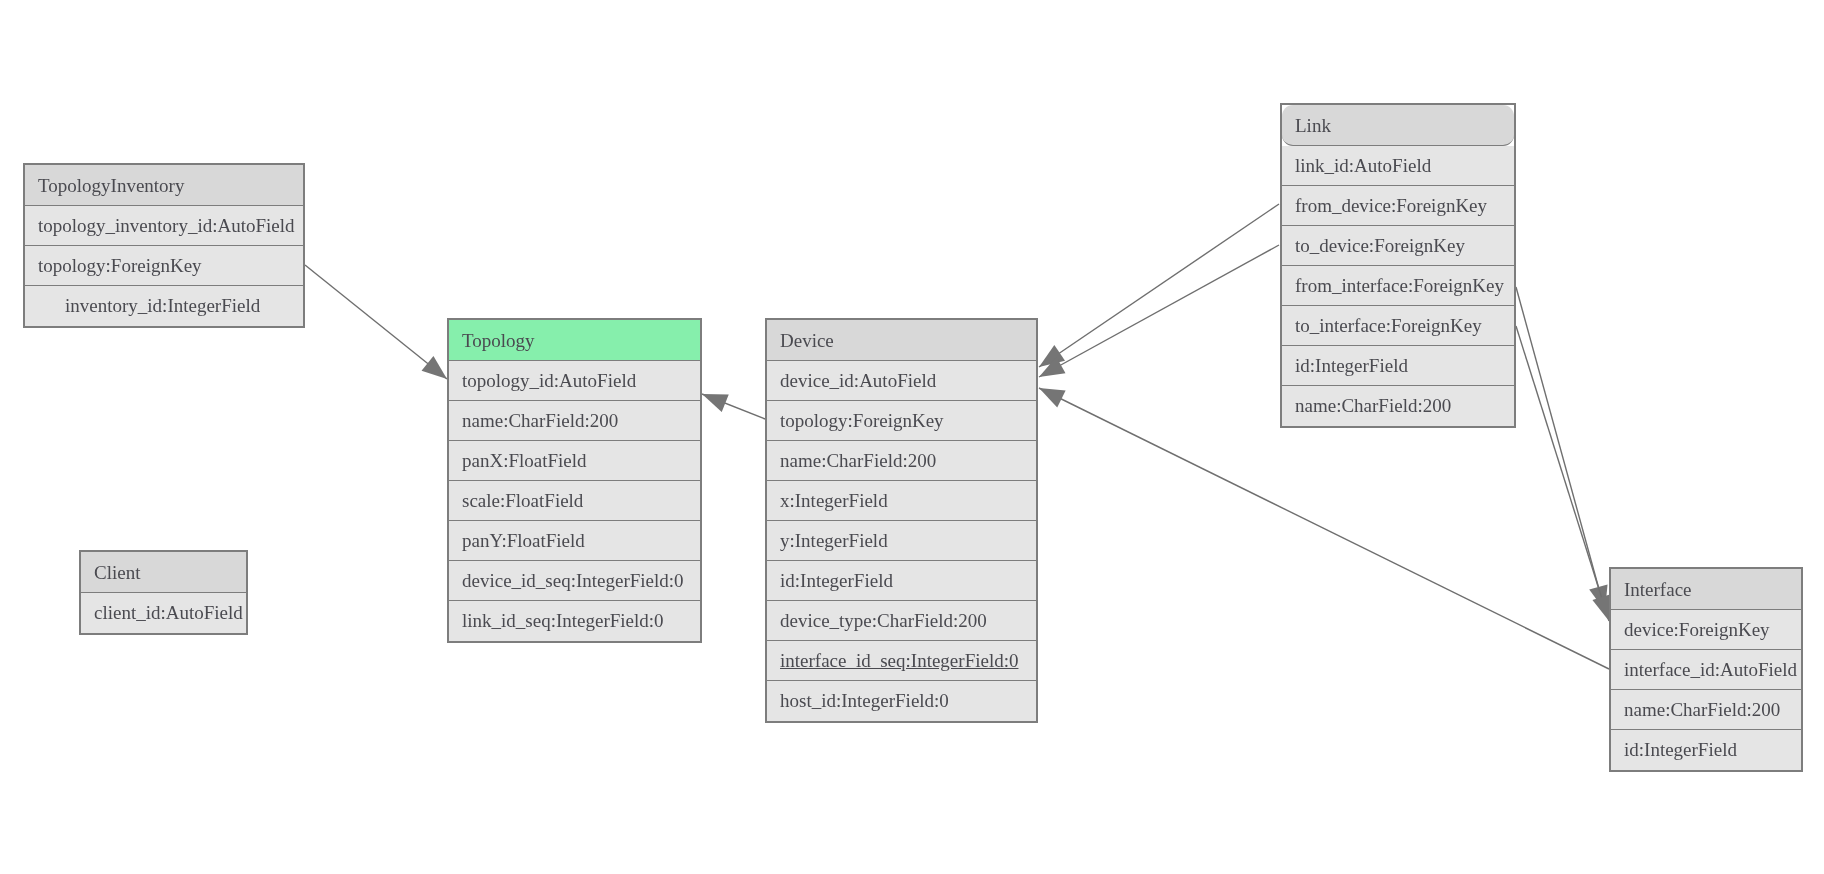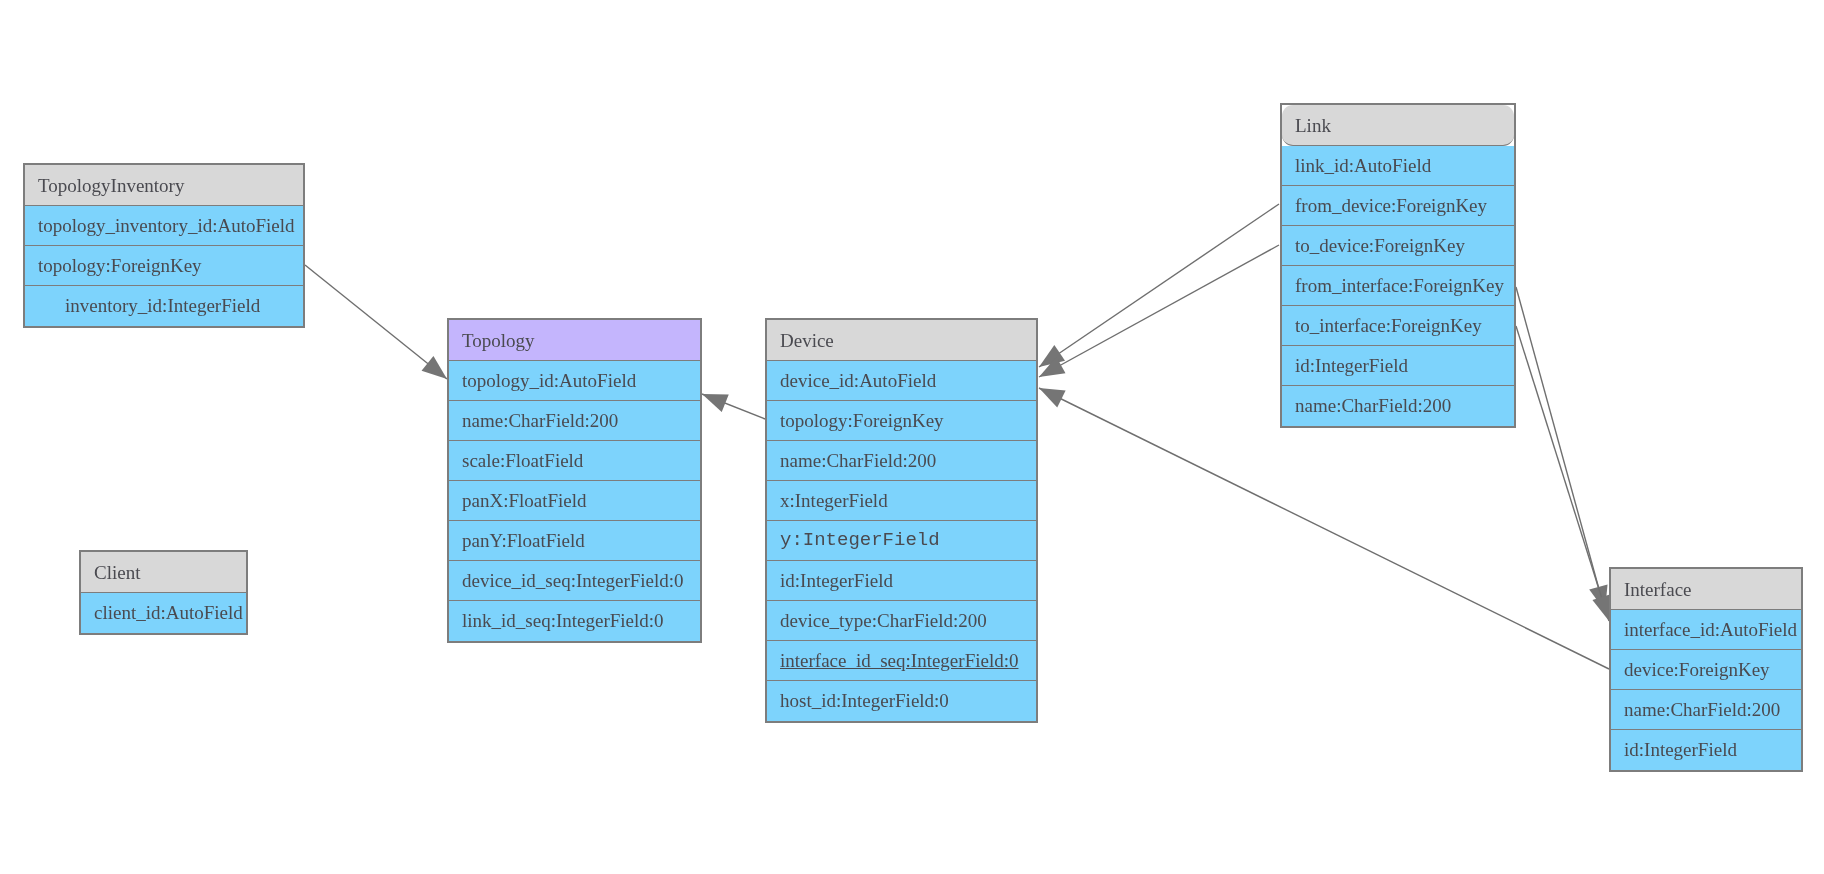--- a/index.html
+++ b/index.html
@@ -36,21 +36,21 @@
     white-space: nowrap;
     overflow: hidden;
   }
   .erow {
     height: 40px;
     line-height: 39px;
     border-bottom: 1px solid #7d7d7d;
     padding-left: 13px;
     font-size: 19px;
     color: #4a4a50;
-    background: #7dd3fc;
+    background: #e5e5e5;
     box-sizing: border-box;
     white-space: nowrap;
     overflow: hidden;
   }
   .erow:last-child { border-bottom: none; }
 </style>
 </head>
 <body>
 
 <div class="stage">
@@ -71,55 +71,55 @@
       <polygon points="1609,621 1592.422894430535,600.013109545747 1610.543748007688,594.3004336722718" fill="#757575"></polygon>
     </svg>
 
 <div class="etable" style="left: 23px; top: 163px; width: 282px; border-color: rgb(125, 125, 125);">
       <div class="ehead" style="background: rgb(216, 216, 216); color: rgb(74, 74, 80);">TopologyInventory</div>
       <div class="erow" style="color: rgb(74, 74, 80);">topology_inventory_id:AutoField</div>
       <div class="erow" style="color: rgb(74, 74, 80);">topology:ForeignKey</div>
       <div class="erow" style="color: rgb(74, 74, 80); padding-left: 40px;">inventory_id:IntegerField</div>
     </div>
     <div class="etable" style="left: 447px; top: 318px; width: 255px; border-color: rgb(125, 125, 125);">
-      <div class="ehead" style="background: #c4b5fd; color: rgb(74, 74, 80);">Topology</div>
+      <div class="ehead" style="background: #86efac; color: rgb(74, 74, 80);">Topology</div>
       <div class="erow" style="color: rgb(74, 74, 80);">topology_id:AutoField</div>
       <div class="erow" style="color: rgb(74, 74, 80);">name:CharField:200</div>
+      <div class="erow" style="color: rgb(74, 74, 80);">panX:FloatField</div>
       <div class="erow" style="color: rgb(74, 74, 80);">scale:FloatField</div>
-      <div class="erow" style="color: rgb(74, 74, 80);">panX:FloatField</div>
       <div class="erow" style="color: rgb(74, 74, 80);">panY:FloatField</div>
       <div class="erow" style="color: rgb(74, 74, 80);">device_id_seq:IntegerField:0</div>
       <div class="erow" style="color: rgb(74, 74, 80);">link_id_seq:IntegerField:0</div>
     </div>
     <div class="etable" style="left: 79px; top: 550px; width: 169px; border-color: rgb(125, 125, 125);">
       <div class="ehead" style="background: rgb(216, 216, 216); color: rgb(74, 74, 80);">Client</div>
       <div class="erow" style="color: rgb(74, 74, 80);">client_id:AutoField</div>
     </div>
     <div class="etable" style="left: 765px; top: 318px; width: 273px; border-color: rgb(125, 125, 125);">
       <div class="ehead" style="background: rgb(216, 216, 216); color: rgb(74, 74, 80);">Device</div>
       <div class="erow" style="color: rgb(74, 74, 80);">device_id:AutoField</div>
       <div class="erow" style="color: rgb(74, 74, 80);">topology:ForeignKey</div>
       <div class="erow" style="color: rgb(74, 74, 80);">name:CharField:200</div>
       <div class="erow" style="color: rgb(74, 74, 80);">x:IntegerField</div>
-      <div class="erow" style="color: rgb(74, 74, 80); font-family: Liberation Mono, monospace;">y:IntegerField</div>
+      <div class="erow" style="color: rgb(74, 74, 80);">y:IntegerField</div>
       <div class="erow" style="color: rgb(74, 74, 80);">id:IntegerField</div>
       <div class="erow" style="color: rgb(74, 74, 80);">device_type:CharField:200</div>
       <div class="erow" style="color: rgb(74, 74, 80); text-decoration: underline;">interface_id_seq:IntegerField:0</div>
       <div class="erow" style="color: rgb(74, 74, 80);">host_id:IntegerField:0</div>
     </div>
     <div class="etable" style="left: 1280px; top: 103px; width: 236px; border-color: rgb(125, 125, 125);">
       <div class="ehead" style="background: rgb(216, 216, 216); color: rgb(74, 74, 80); border-radius: 11px;">Link</div>
       <div class="erow" style="color: rgb(74, 74, 80);">link_id:AutoField</div>
       <div class="erow" style="color: rgb(74, 74, 80);">from_device:ForeignKey</div>
       <div class="erow" style="color: rgb(74, 74, 80);">to_device:ForeignKey</div>
       <div class="erow" style="color: rgb(74, 74, 80);">from_interface:ForeignKey</div>
       <div class="erow" style="color: rgb(74, 74, 80);">to_interface:ForeignKey</div>
       <div class="erow" style="color: rgb(74, 74, 80);">id:IntegerField</div>
       <div class="erow" style="color: rgb(74, 74, 80);">name:CharField:200</div>
     </div>
     <div class="etable" style="left: 1609px; top: 567px; width: 194px; border-color: rgb(125, 125, 125);">
       <div class="ehead" style="background: rgb(216, 216, 216); color: rgb(74, 74, 80);">Interface</div>
+      <div class="erow" style="color: rgb(74, 74, 80);">device:ForeignKey</div>
       <div class="erow" style="color: rgb(74, 74, 80);">interface_id:AutoField</div>
-      <div class="erow" style="color: rgb(74, 74, 80);">device:ForeignKey</div>
       <div class="erow" style="color: rgb(74, 74, 80);">name:CharField:200</div>
       <div class="erow" style="color: rgb(74, 74, 80);">id:IntegerField</div>
     </div>
   </div>
 
 </body></html>

